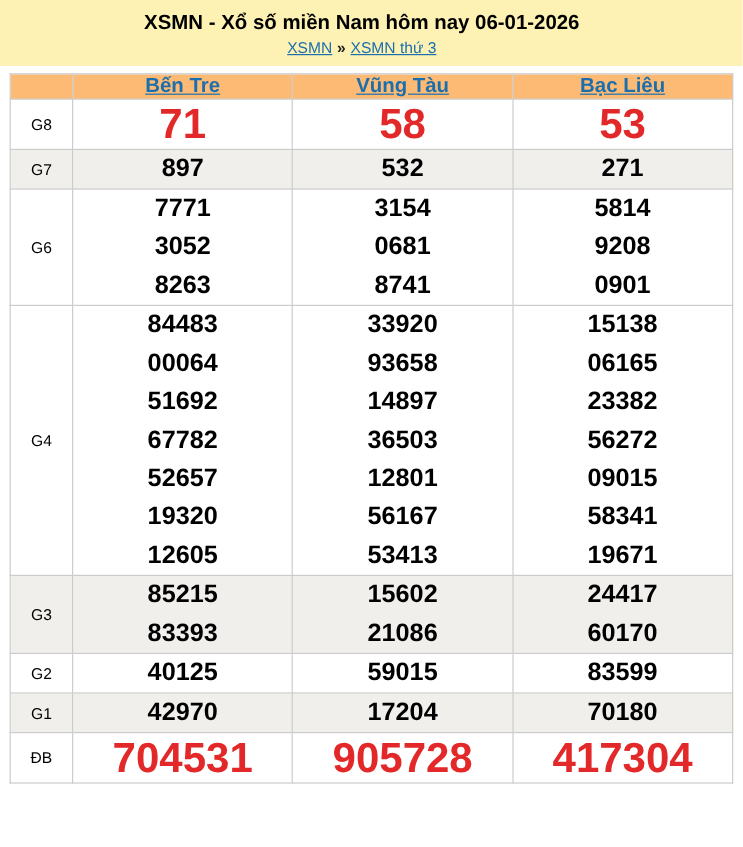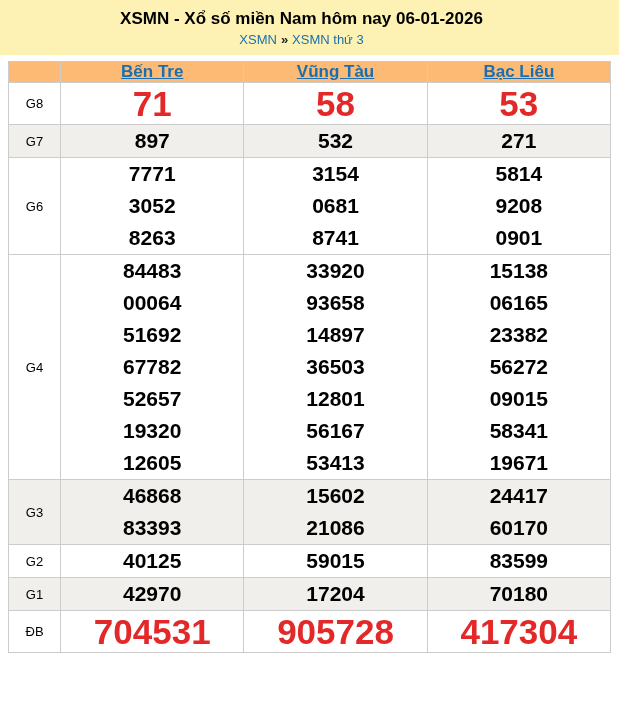--- a/index.html
+++ b/index.html
@@ -28,20 +28,21 @@
     color: #000000;
     line-height: 21px;
   }
   .breadcrumb {
     font-size: 13px;
     margin-top: 3px;
     line-height: 16px;
   }
   .breadcrumb a {
     color: #1B6FAE;
+    text-decoration: underline;
     font-weight: normal;
     cursor: pointer;
   }
   .breadcrumb .sep {
     color: #222222;
     font-weight: bold;
     margin: 0 4px;
   }
 
   
@@ -200,21 +201,21 @@
           <div class="line">23382</div>
           <div class="line">56272</div>
           <div class="line">09015</div>
           <div class="line">58341</div>
           <div class="line">19671</div>
         </td>
   </tr>
       <tr class="shaded">
     <td class="prize">G3</td>
     <td class="num">
-          <div class="line">46868</div>
+          <div class="line">85215</div>
           <div class="line">83393</div>
         </td>
     <td class="num">
           <div class="line">15602</div>
           <div class="line">21086</div>
         </td>
     <td class="num">
           <div class="line">24417</div>
           <div class="line">60170</div>
         </td>

